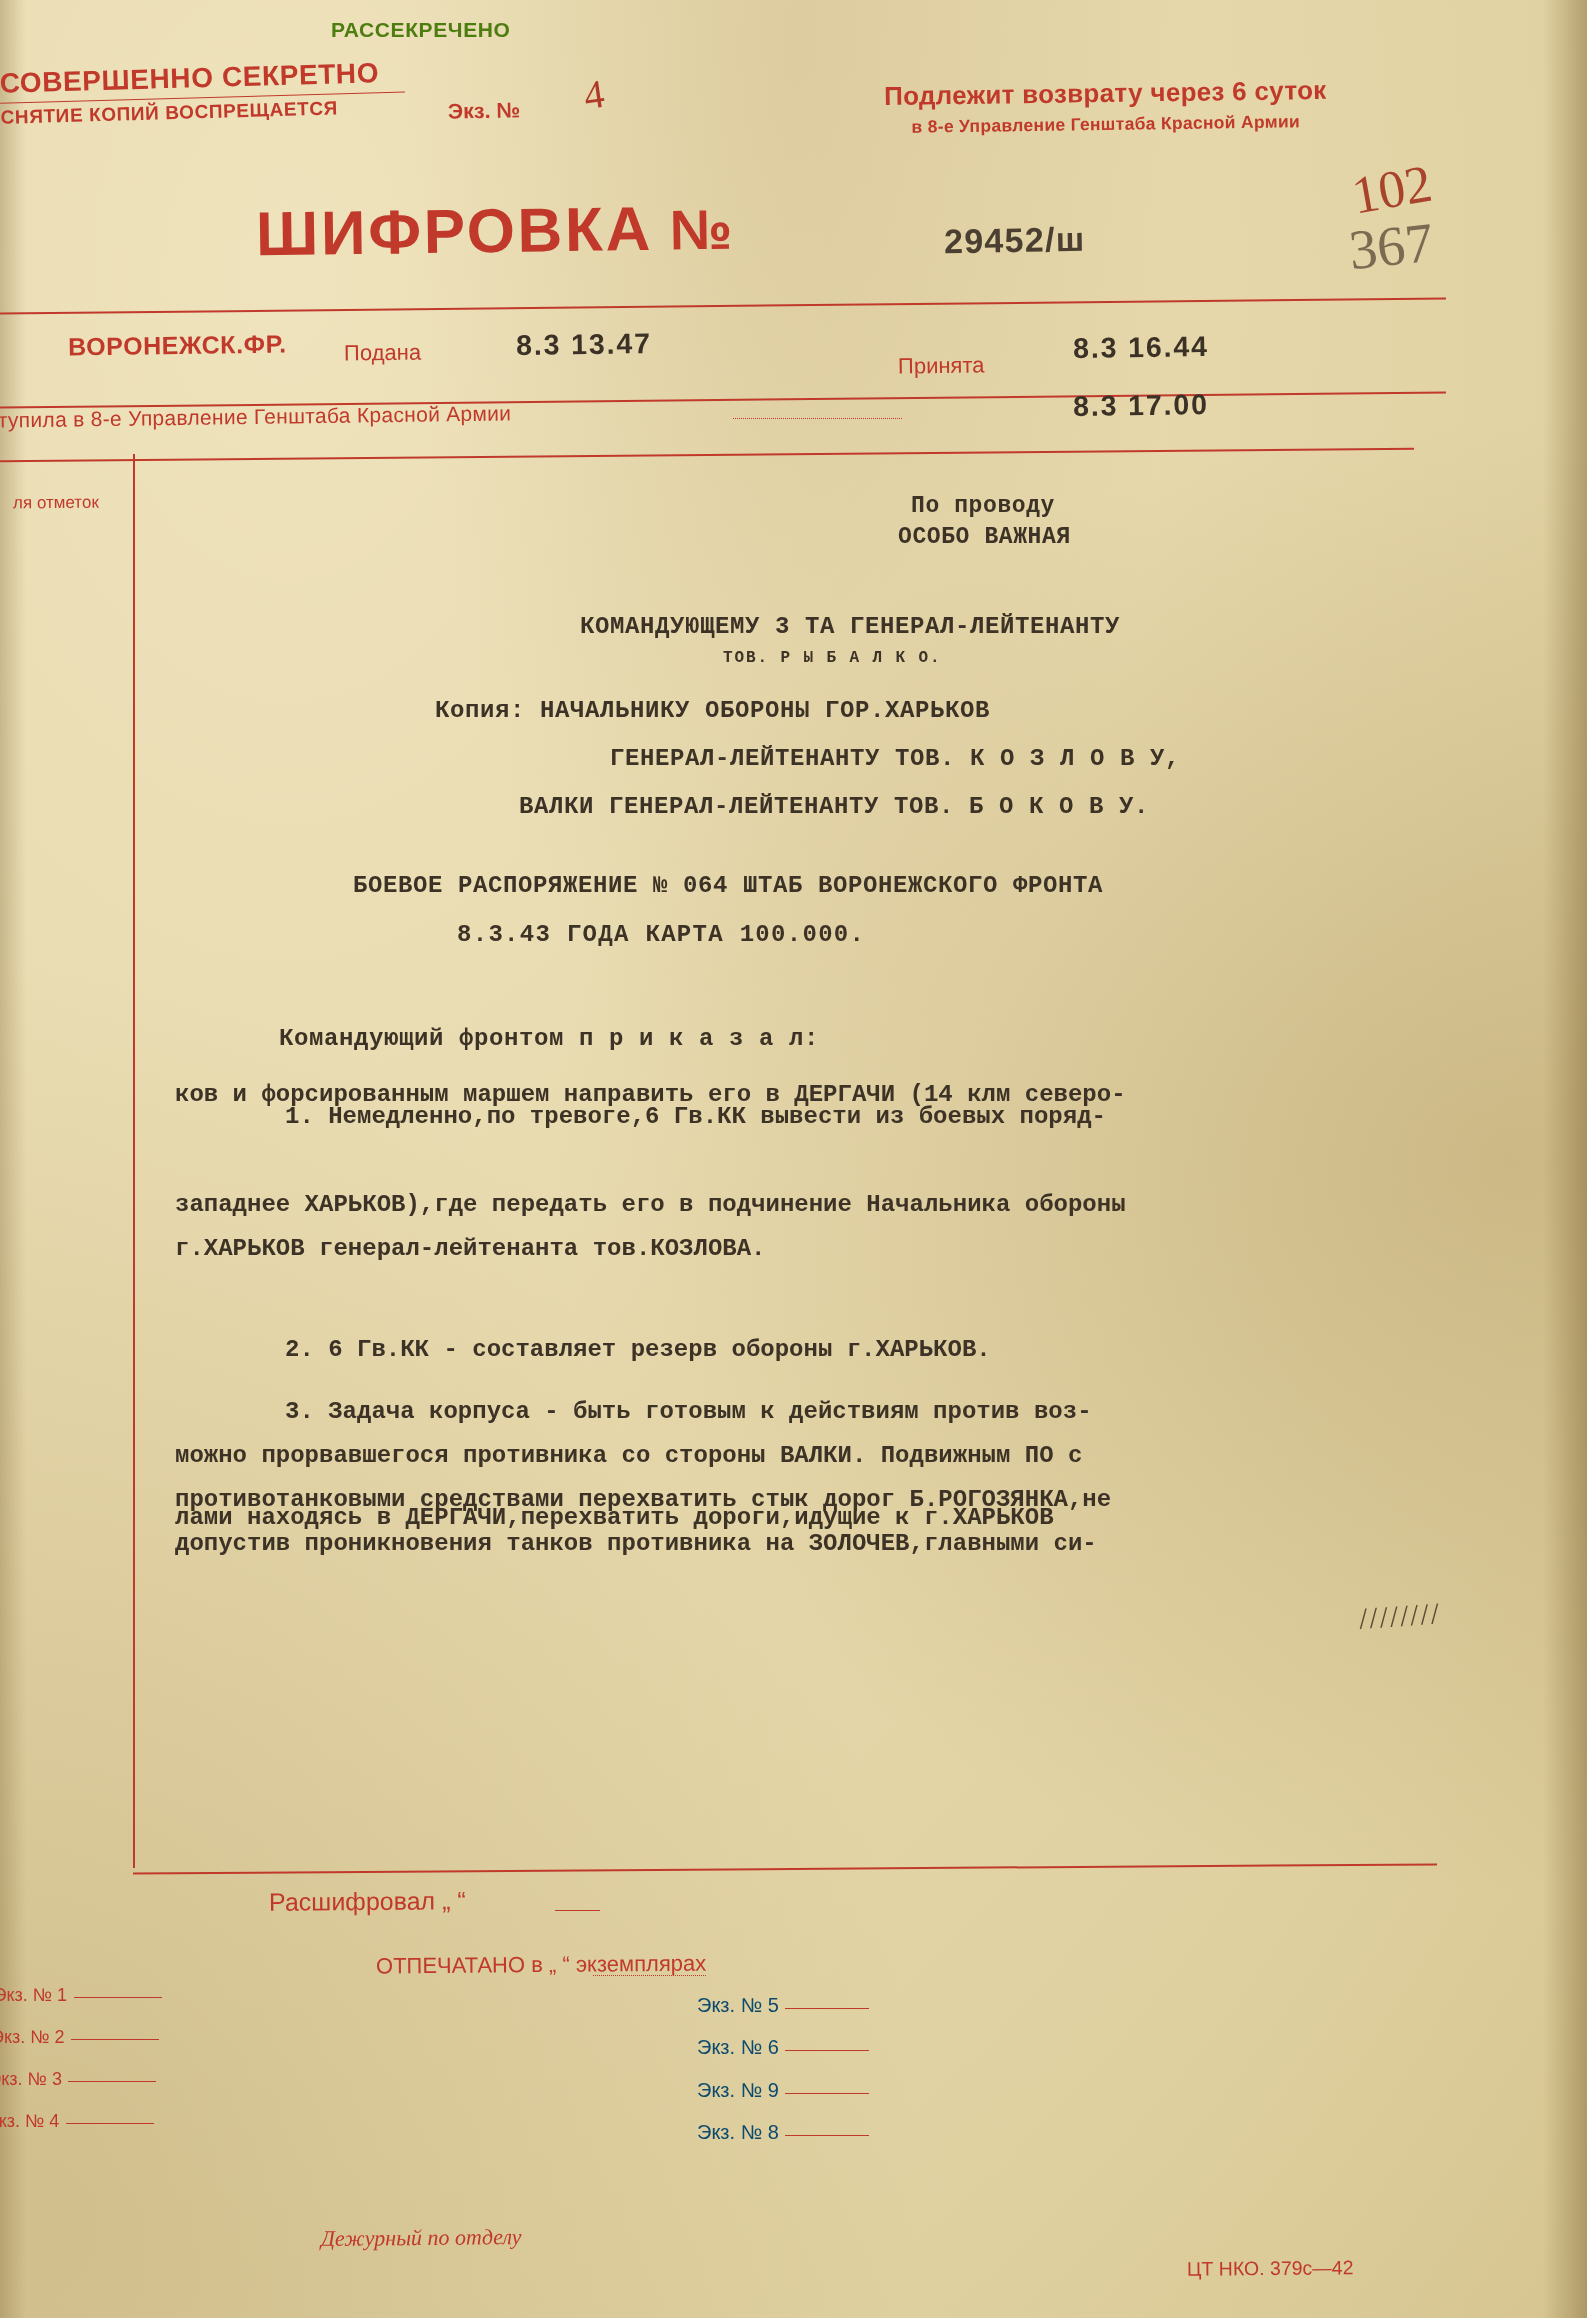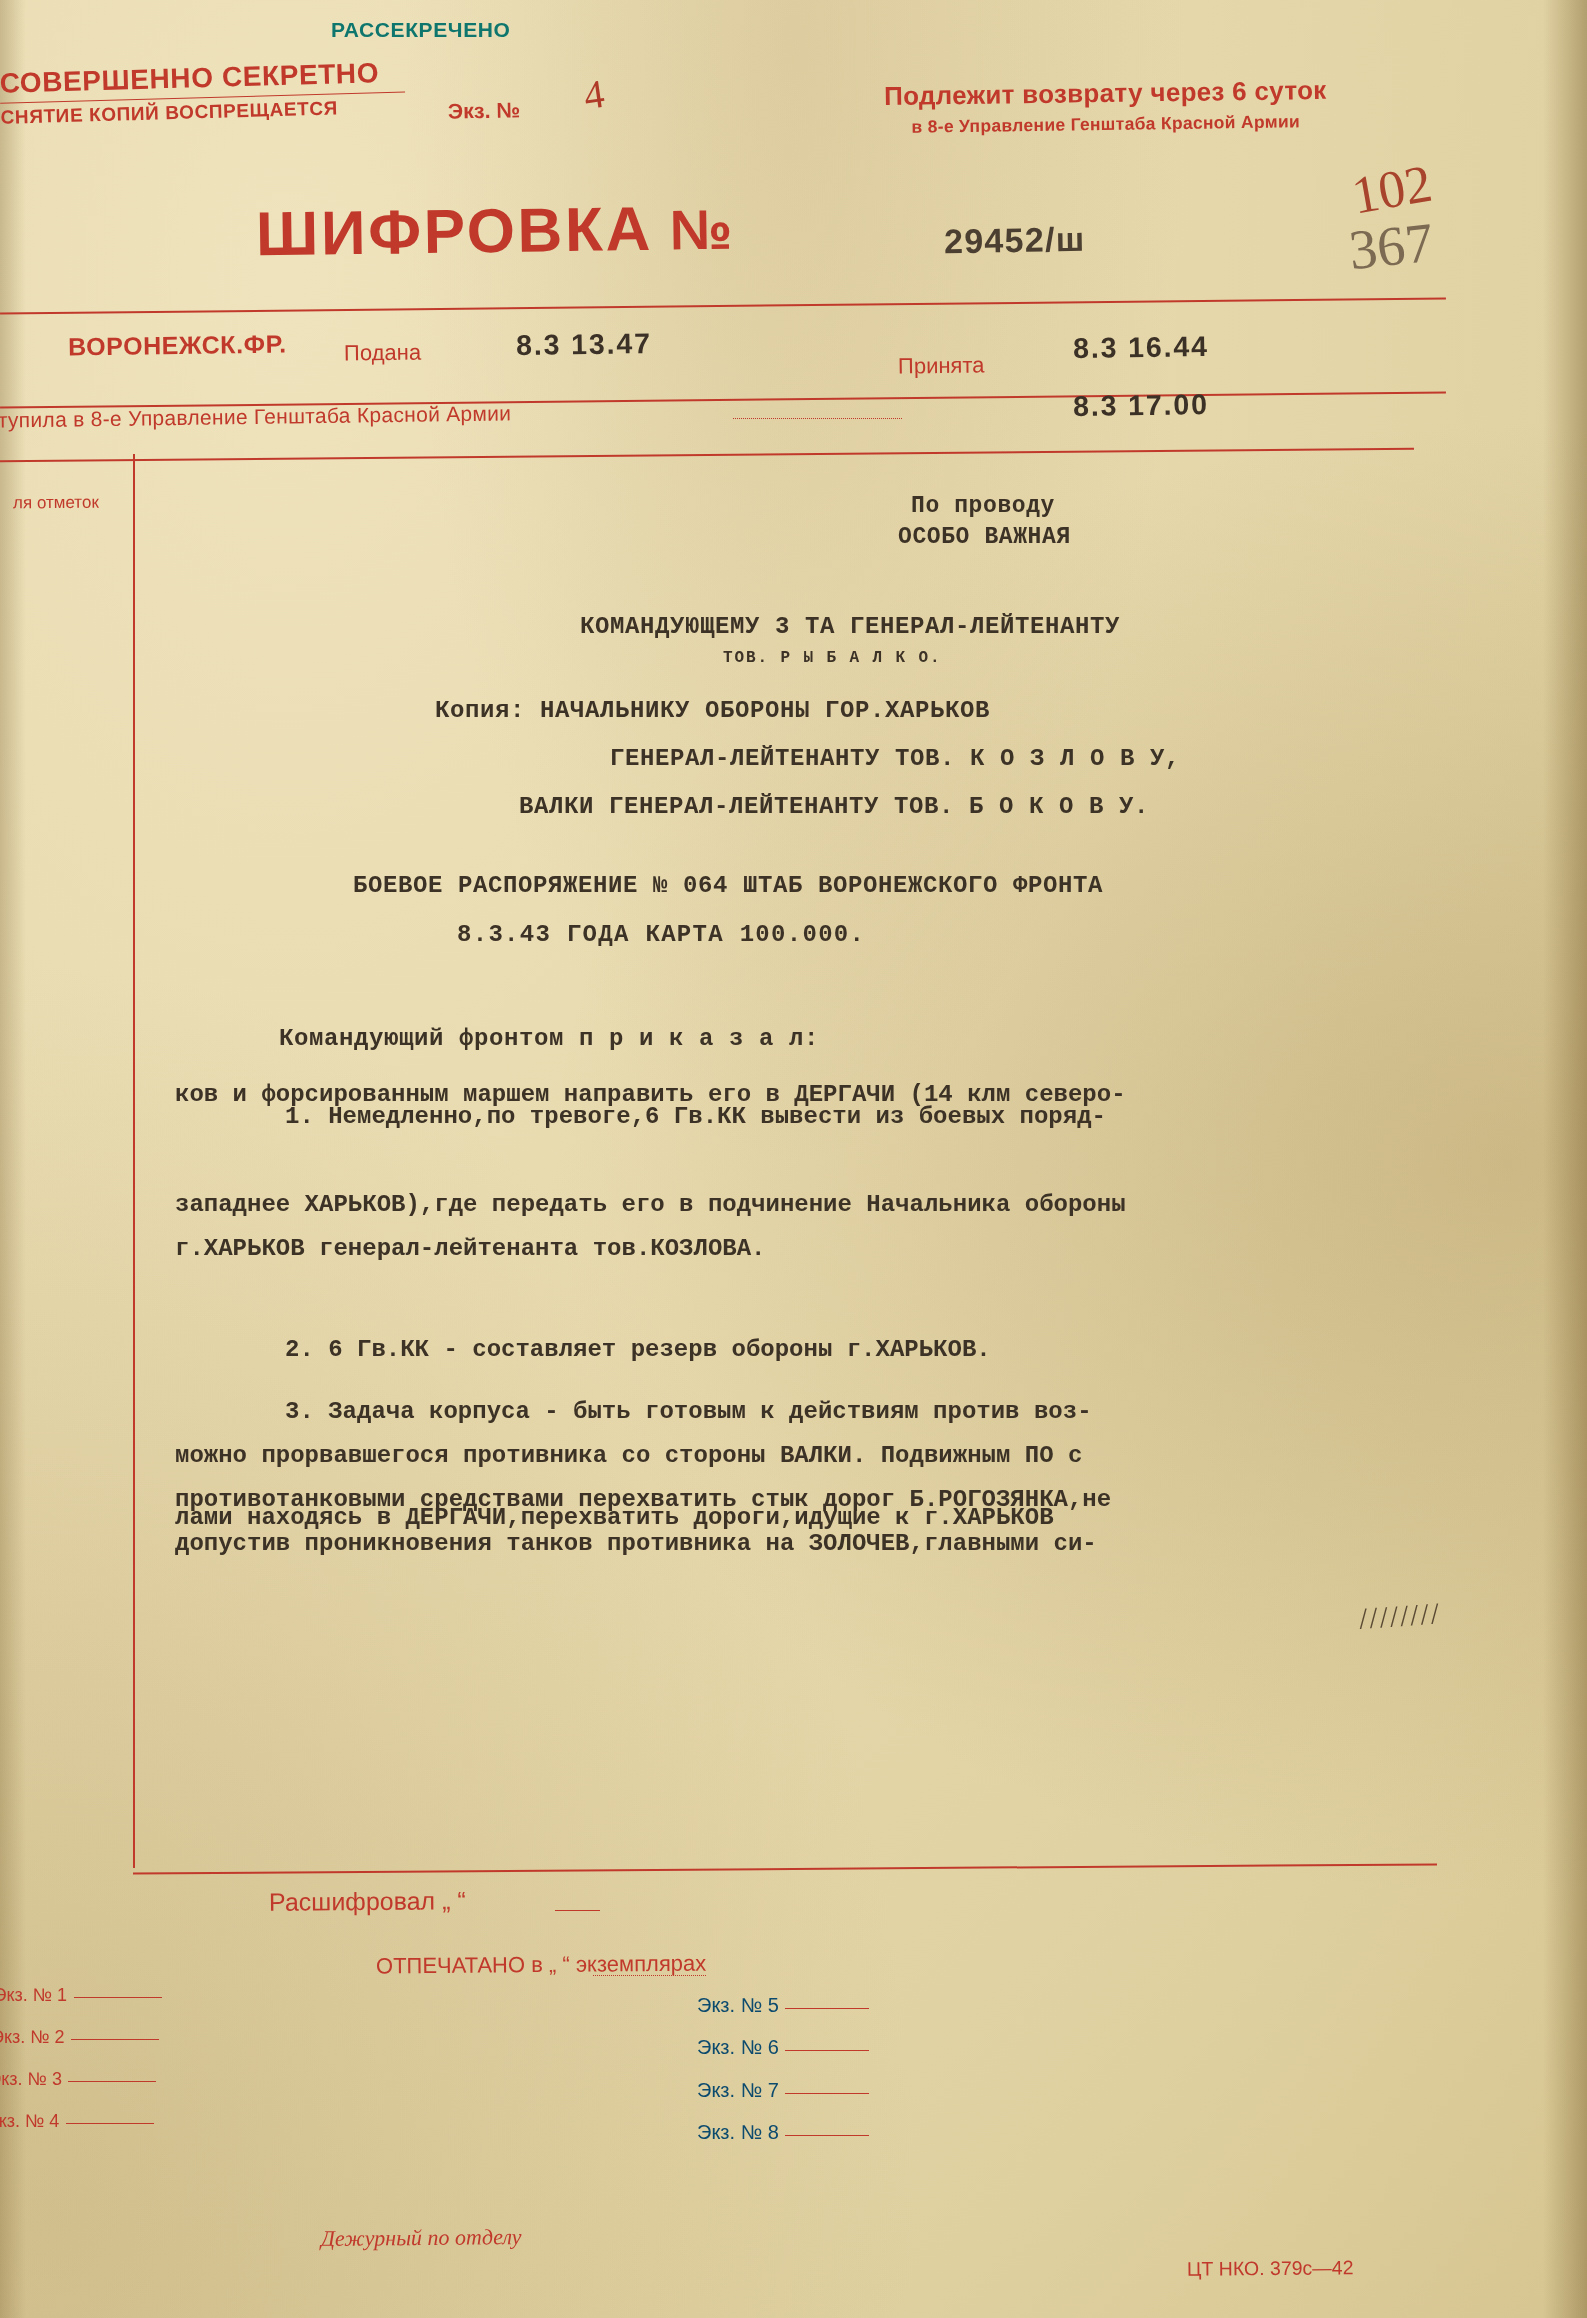--- a/index.html
+++ b/index.html
@@ -31,21 +31,21 @@
   }
   .edge-left{
     position:absolute;top:0;left:0;width:26px;height:100%;
     background:linear-gradient(to right, rgba(120,95,45,.30), rgba(120,95,45,0));
     pointer-events:none;
   }
 
   
   #declassified{
     position:absolute;left:331px;top:18px;
-    font-size:21px;font-weight:bold;color:#0f766e;
+    font-size:21px;font-weight:bold;color:#4d7c0f;
     letter-spacing:0.6px;
   }
 
   #sovsecret{
     position:absolute;left:0px;top:62px;width:415px;
     color:#c0392b;font-weight:bold;
     transform:rotate(-1.6deg);
   }
   #sovsecret .l1{font-size:28px;letter-spacing:0.6px;}
   #sovsecret .rule{height:1.9px;background:#c0392b;margin:2.6px 0 2.6px 0;width:405px;}
@@ -262,18 +262,18 @@
 <div id="otpechatano">ОТПЕЧАТАНО в „        “ экземплярах</div>
 <div id="otp-dots"></div>
 
 <div class="ekz-left" id="el1"><span>Экз.  № 1</span><span class="ln"></span></div>
 <div class="ekz-left" id="el2"><span>Экз.  № 2</span><span class="ln"></span></div>
 <div class="ekz-left" id="el3"><span>Экз.  № 3</span><span class="ln"></span></div>
 <div class="ekz-left" id="el4"><span>Экз.  № 4</span><span class="ln"></span></div>
 
 <div class="ekz-right" id="er1"><span>Экз.  № 5</span><span class="ln"></span></div>
 <div class="ekz-right" id="er2"><span>Экз.  № 6</span><span class="ln"></span></div>
-<div class="ekz-right" id="er3"><span>Экз.  № 7</span><span class="ln"></span></div>
+<div class="ekz-right" id="er3"><span>Экз.  № 9</span><span class="ln"></span></div>
 <div class="ekz-right" id="er4"><span>Экз.  № 8</span><span class="ln"></span></div>
 
 <div id="dezhurny">Дежурный по отделу</div>
 <div id="footer-code">ЦТ НКО. 379с—42</div>
 
 
 </body></html>

